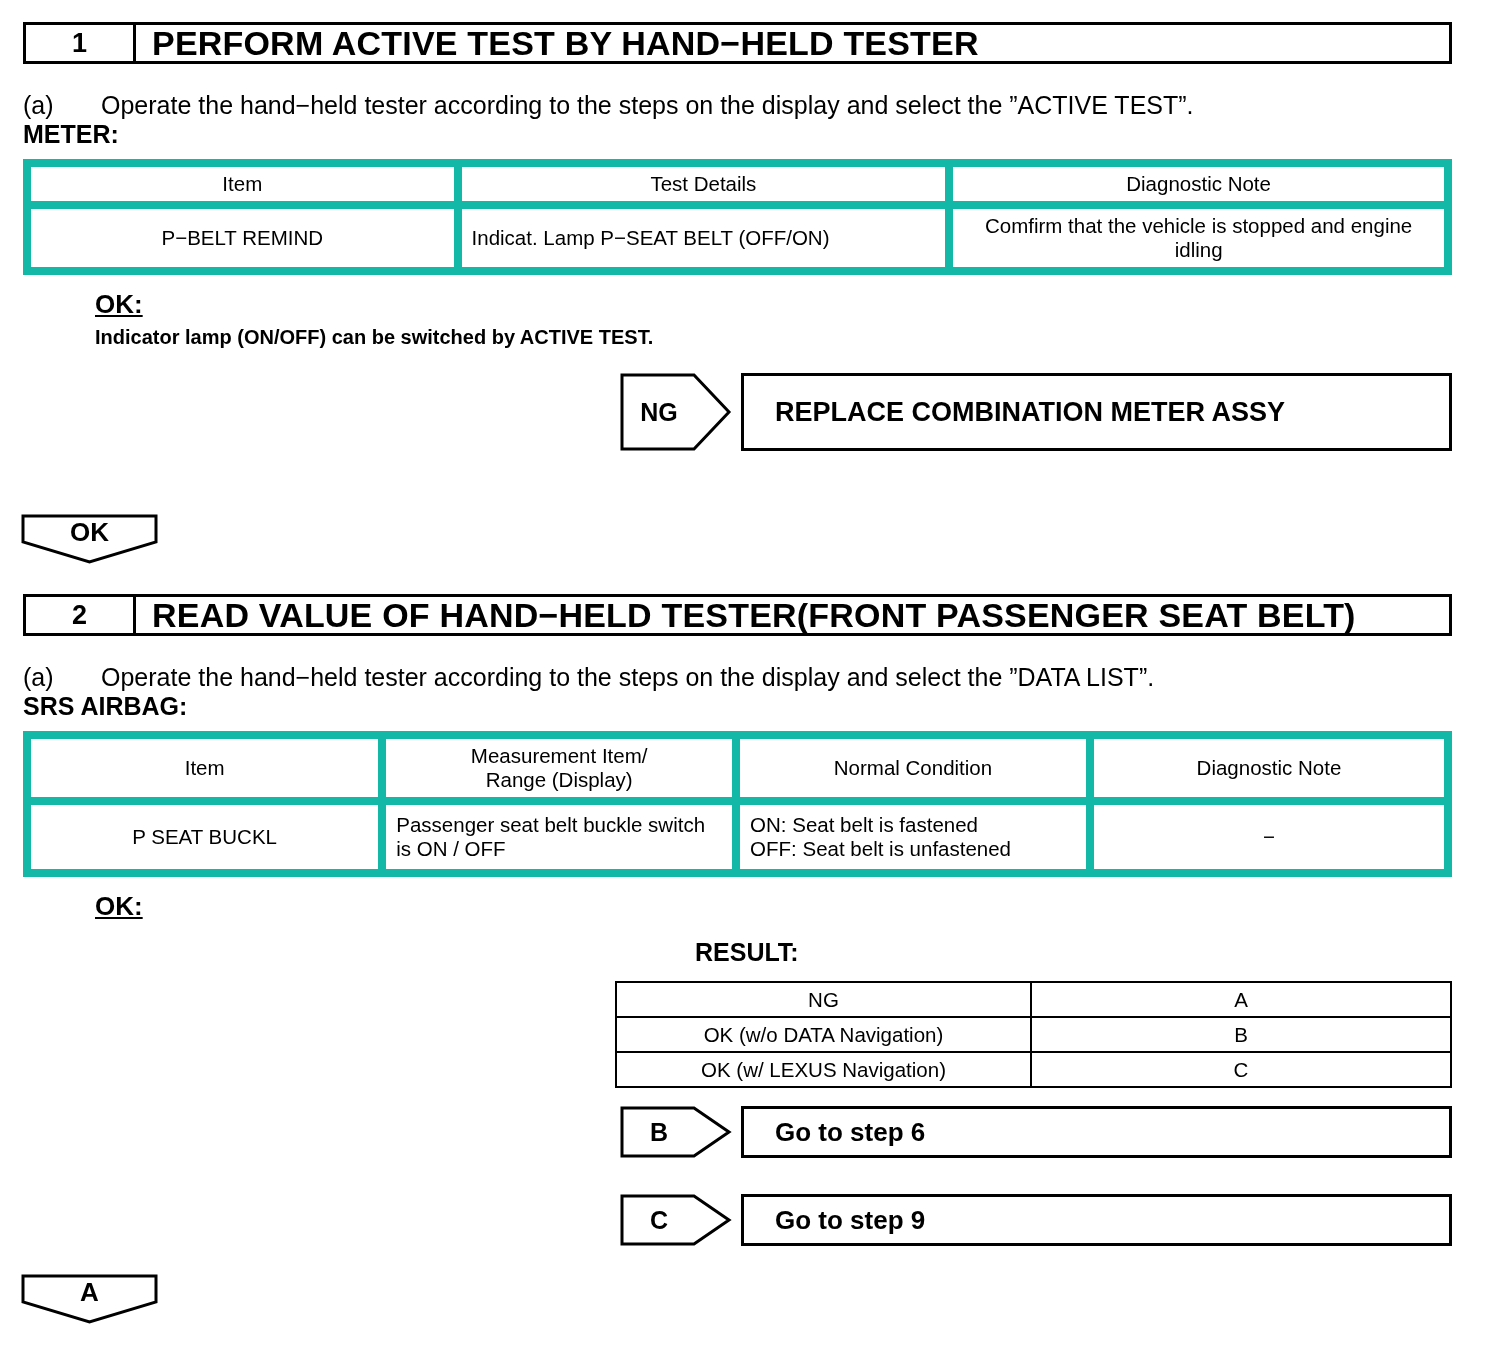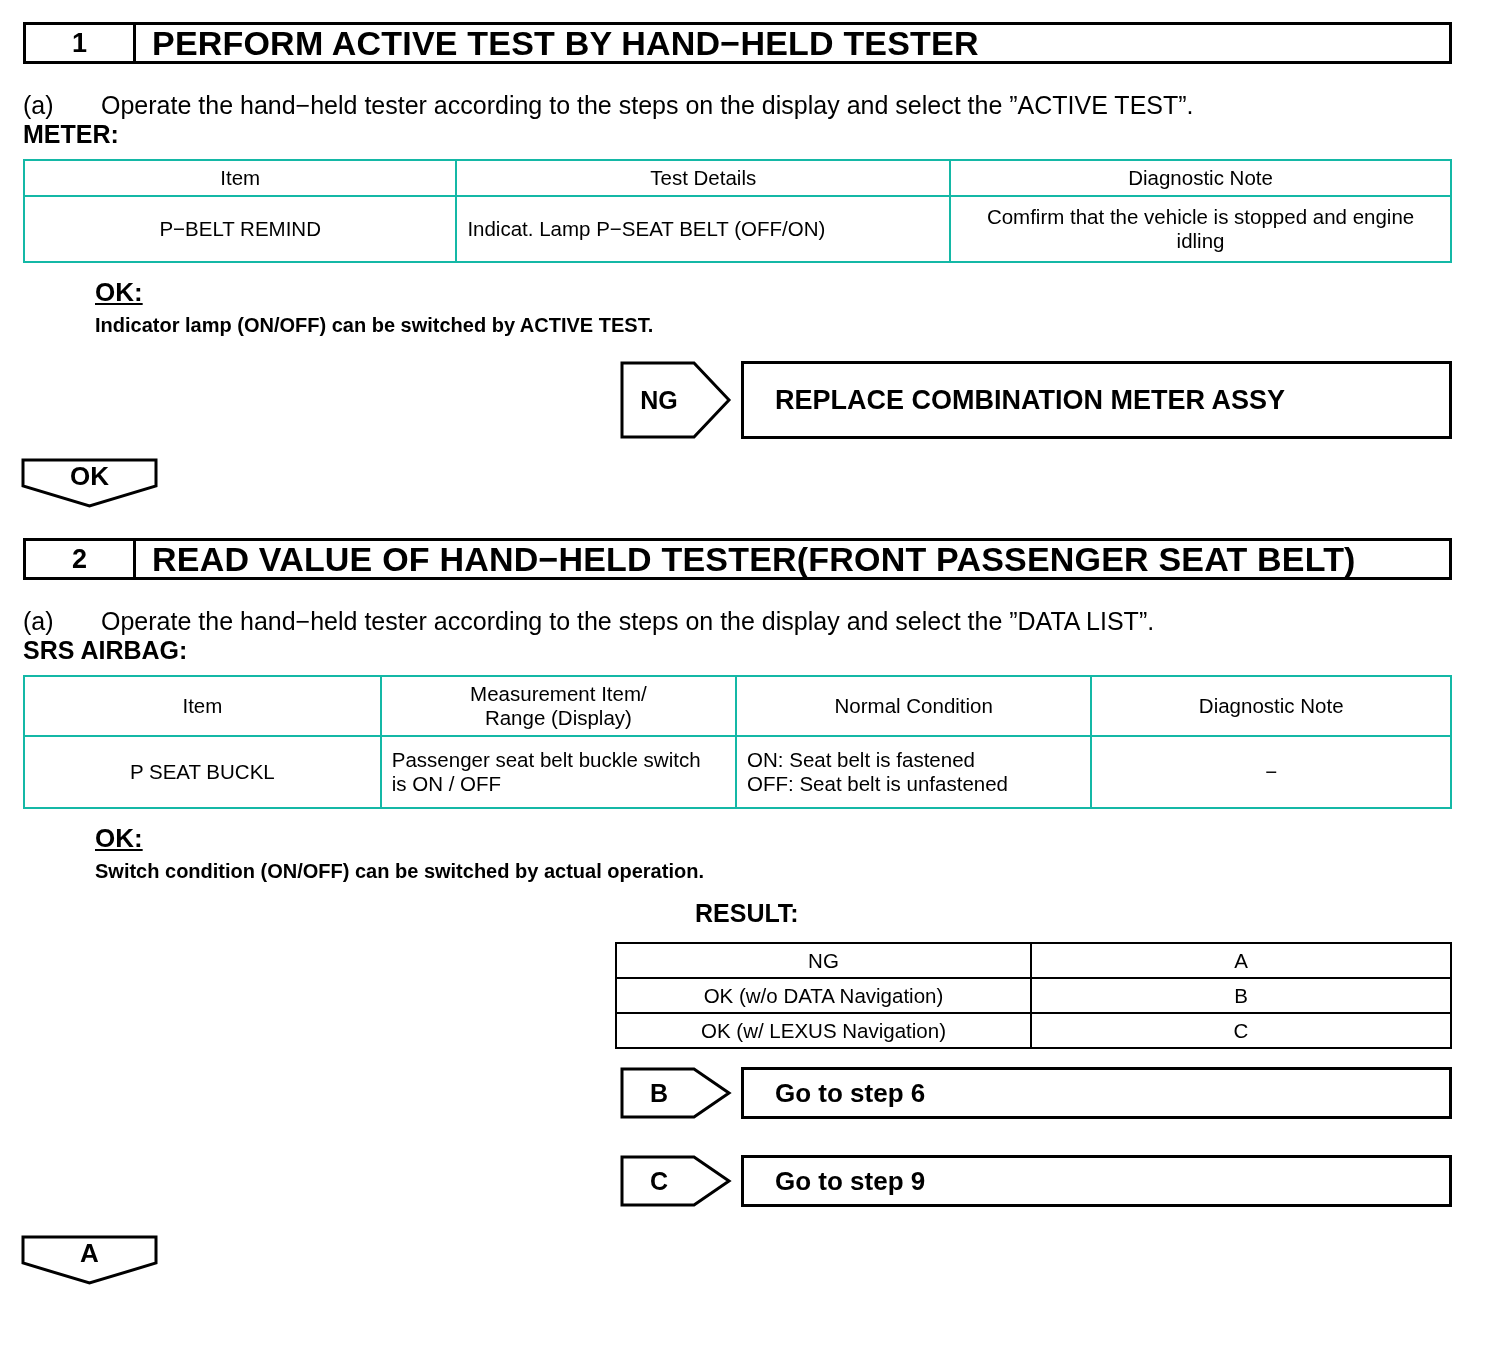--- a/index.html
+++ b/index.html
@@ -20,21 +20,21 @@
   .step-num { width: 110px; flex: 0 0 110px; border-right: 3px solid #000; display: flex; align-items: center; justify-content: center; font-size: 27px; font-weight: bold; }
   .step-title { display: flex; align-items: center; padding-left: 16px; font-size: 34px; font-weight: bold; letter-spacing: 0.2px; white-space: nowrap; }
 
   
   .para { display: flex; margin-top: 26px; font-size: 25px; line-height: 1.2; }
   .para-label { width: 78px; flex: 0 0 78px; }
   .section-label { font-size: 25px; font-weight: bold; }
 
   
   table.data-table { border-collapse: collapse; width: 100%; margin-top: 10px; font-size: 20.5px; table-layout: fixed; }
-  table.data-table th, table.data-table td { border: 2px solid #14b8a6; padding: 5px 10px; vertical-align: middle; }
+  table.data-table th, table.data-table td { border: 8px solid #14b8a6; padding: 5px 10px; vertical-align: middle; }
   table.data-table th { font-weight: normal; text-align: center; height: 36px; }
   table.data-table td { height: 66px; }
   table.data-table.t2 td { height: 72px; }
   td.c, th.c { text-align: center; }
   td.l { text-align: left; }
   .pre { white-space: pre-line; }
 
   
   .ok-label { margin: 14px 0 0 72px; font-size: 26px; font-weight: bold; text-decoration: underline; }
   .ok-text  { margin: 6px 0 0 72px; font-size: 20px; font-weight: bold; }
@@ -47,21 +47,21 @@
   .branch-row.c-row { margin-top: 36px; }
   .arrow-tag { position: relative; flex: 0 0 112px; margin-right: 9px; }
   .arrow-tag svg { display: block; }
   .arrow-label { position: absolute; left: 0; top: 50%; transform: translateY(-50%); width: 78px; text-align: center; font-weight: bold; font-size: 25px; }
   .action-box { flex: 1; border: 3px solid #000; display: flex; align-items: center; padding-left: 31px; font-weight: bold; }
   .action-box.big { font-size: 27px; }
   .action-box.small { font-size: 26px; }
 
   
   .down-connector { position: relative; width: 137px; margin-left: -2px; }
-  .down-connector.ok-conn { margin-top: 19px; }
+  .down-connector.ok-conn { margin-top: 63px; }
   .down-connector.a-conn { margin-top: 28px; }
   .down-connector svg { display: block; }
   .down-connector .conn-label { position: absolute; left: 0; top: 3px; width: 137px; text-align: center; font-weight: bold; font-size: 26px; }
 
   
   .result-label { margin-top: 16px; margin-left: 672px; font-size: 25px; font-weight: bold; }
   table.result-table { border-collapse: collapse; margin-top: 14px; margin-left: 592px; width: 837px; font-size: 20.5px; table-layout: fixed; }
   table.result-table td { border: 2px solid #000; text-align: center; height: 35px; padding: 2px 8px; }
 </style>
 </head>
@@ -157,21 +157,20 @@
         <td class="l pre">Passenger seat belt buckle switch
 is ON / OFF</td>
         <td class="l pre">ON: Seat belt is fastened
 OFF: Seat belt is unfastened</td>
         <td class="c">−</td>
       </tr>
     </tbody>
   </table>
 
   <div class="ok-label">OK:</div>
-  <div class="ok-text">Switch condition (ON/OFF) can be switched by actual operation.</div>
 
   <div class="result-label">RESULT:</div>
 
   <table class="result-table">
     <colgroup>
       <col style="width:49.7%">
       <col style="width:50.3%">
     </colgroup>
     <tbody>
       <tr>

